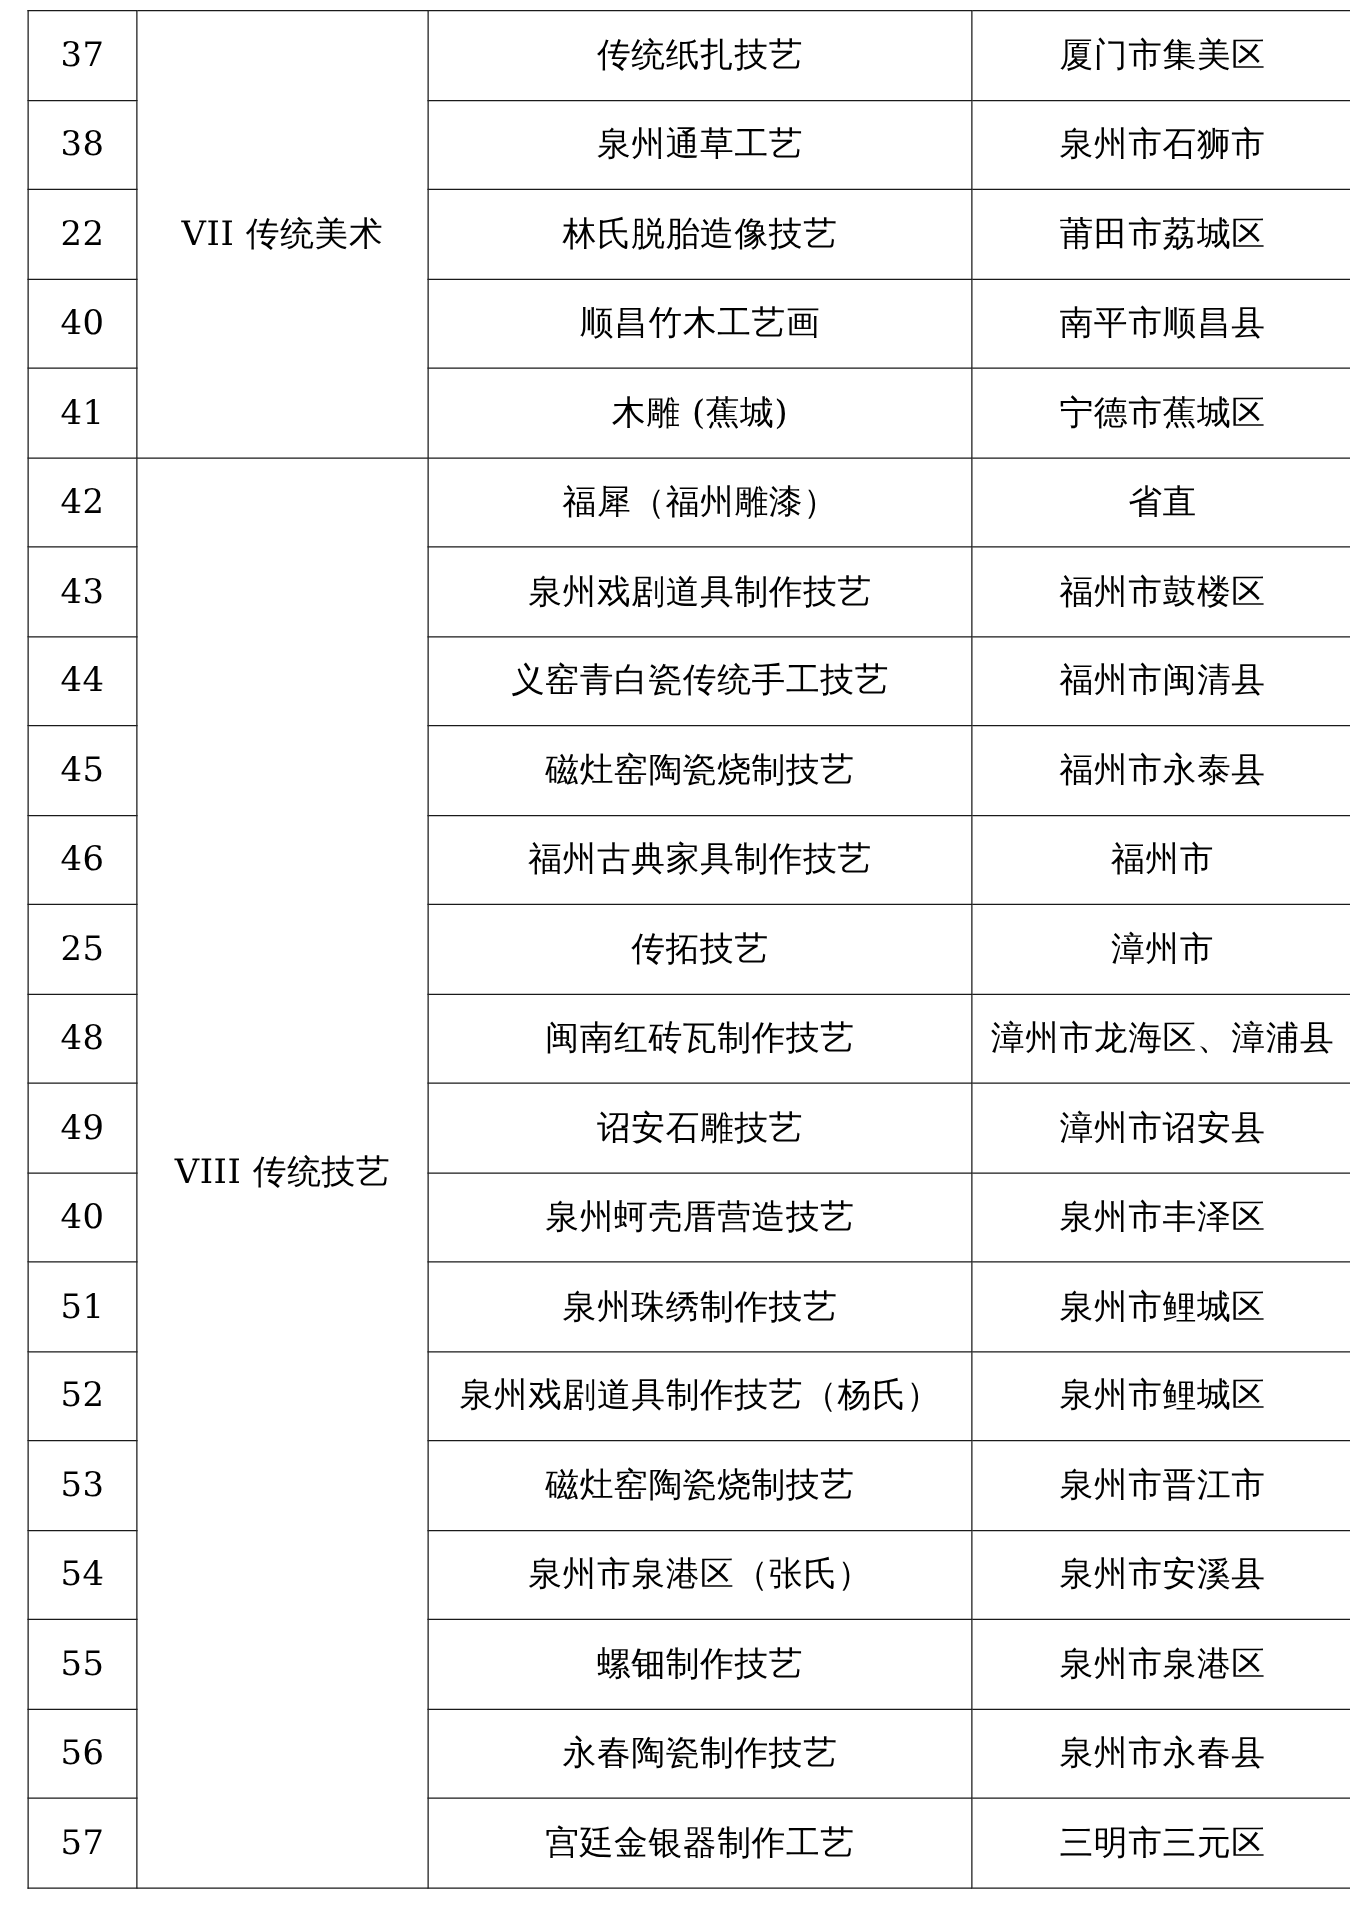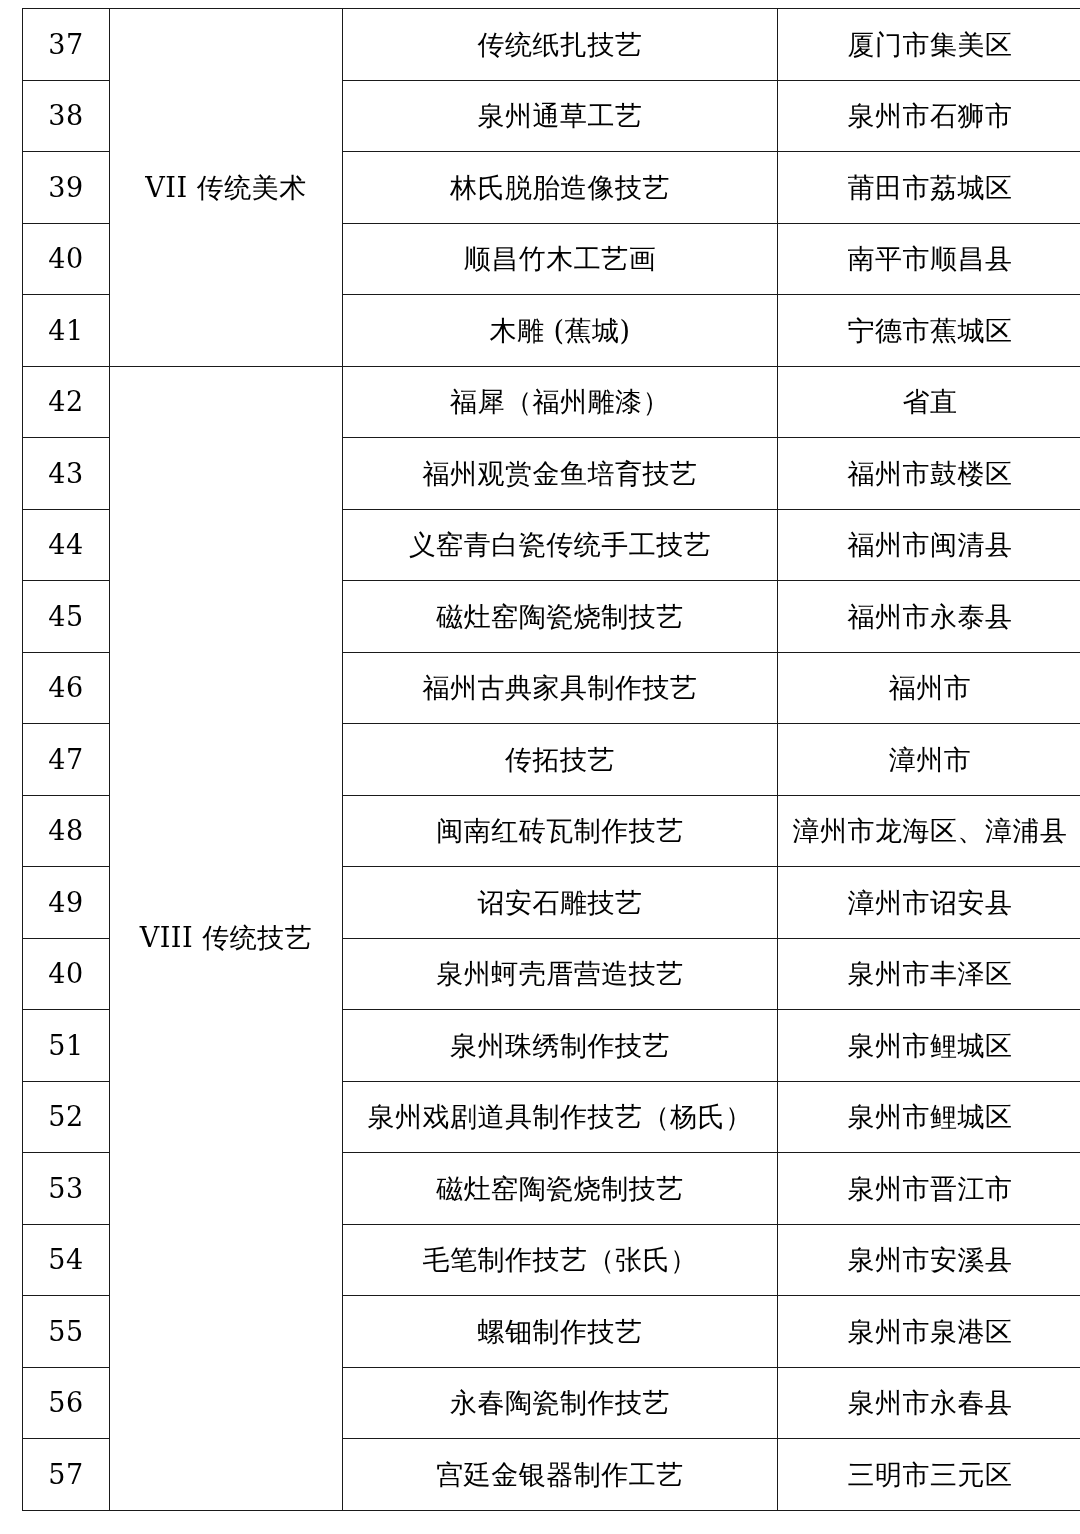--- a/index.html
+++ b/index.html
@@ -76,21 +76,21 @@
         <td class="col-region">厦门市集美区</td>
       </tr>
 
       <tr class="row">
         <td class="col-num">38</td>
         <td class="col-name">泉州通草工艺</td>
         <td class="col-region">泉州市石狮市</td>
       </tr>
 
       <tr class="row">
-        <td class="col-num">39</td>
+        <td class="col-num">22</td>
         <td class="col-name">林氏脱胎造像技艺</td>
         <td class="col-region">莆田市荔城区</td>
       </tr>
 
       <tr class="row">
         <td class="col-num">40</td>
         <td class="col-name">顺昌竹木工艺画</td>
         <td class="col-region">南平市顺昌县</td>
       </tr>
 
@@ -102,21 +102,21 @@
 
       <tr class="row">
         <td class="col-num">42</td>
         <td class="col-cat" rowspan="16"><span class="cat-label">VIII  传统技艺</span></td>
         <td class="col-name">福犀（福州雕漆）</td>
         <td class="col-region">省直</td>
       </tr>
 
       <tr class="row">
         <td class="col-num">43</td>
-        <td class="col-name">福州观赏金鱼培育技艺</td>
+        <td class="col-name">泉州戏剧道具制作技艺</td>
         <td class="col-region">福州市鼓楼区</td>
       </tr>
 
       <tr class="row">
         <td class="col-num">44</td>
         <td class="col-name">义窑青白瓷传统手工技艺</td>
         <td class="col-region">福州市闽清县</td>
       </tr>
 
       <tr class="row">
@@ -125,21 +125,21 @@
         <td class="col-region">福州市永泰县</td>
       </tr>
 
       <tr class="row">
         <td class="col-num">46</td>
         <td class="col-name">福州古典家具制作技艺</td>
         <td class="col-region">福州市</td>
       </tr>
 
       <tr class="row">
-        <td class="col-num">47</td>
+        <td class="col-num">25</td>
         <td class="col-name">传拓技艺</td>
         <td class="col-region">漳州市</td>
       </tr>
 
       <tr class="row">
         <td class="col-num">48</td>
         <td class="col-name">闽南红砖瓦制作技艺</td>
         <td class="col-region">漳州市龙海区、漳浦县</td>
       </tr>
 
@@ -168,21 +168,21 @@
       </tr>
 
       <tr class="row">
         <td class="col-num">53</td>
         <td class="col-name">磁灶窑陶瓷烧制技艺</td>
         <td class="col-region">泉州市晋江市</td>
       </tr>
 
       <tr class="row">
         <td class="col-num">54</td>
-        <td class="col-name">毛笔制作技艺（张氏）</td>
+        <td class="col-name">泉州市泉港区（张氏）</td>
         <td class="col-region">泉州市安溪县</td>
       </tr>
 
       <tr class="row">
         <td class="col-num">55</td>
         <td class="col-name">螺钿制作技艺</td>
         <td class="col-region">泉州市泉港区</td>
       </tr>
 
       <tr class="row">

